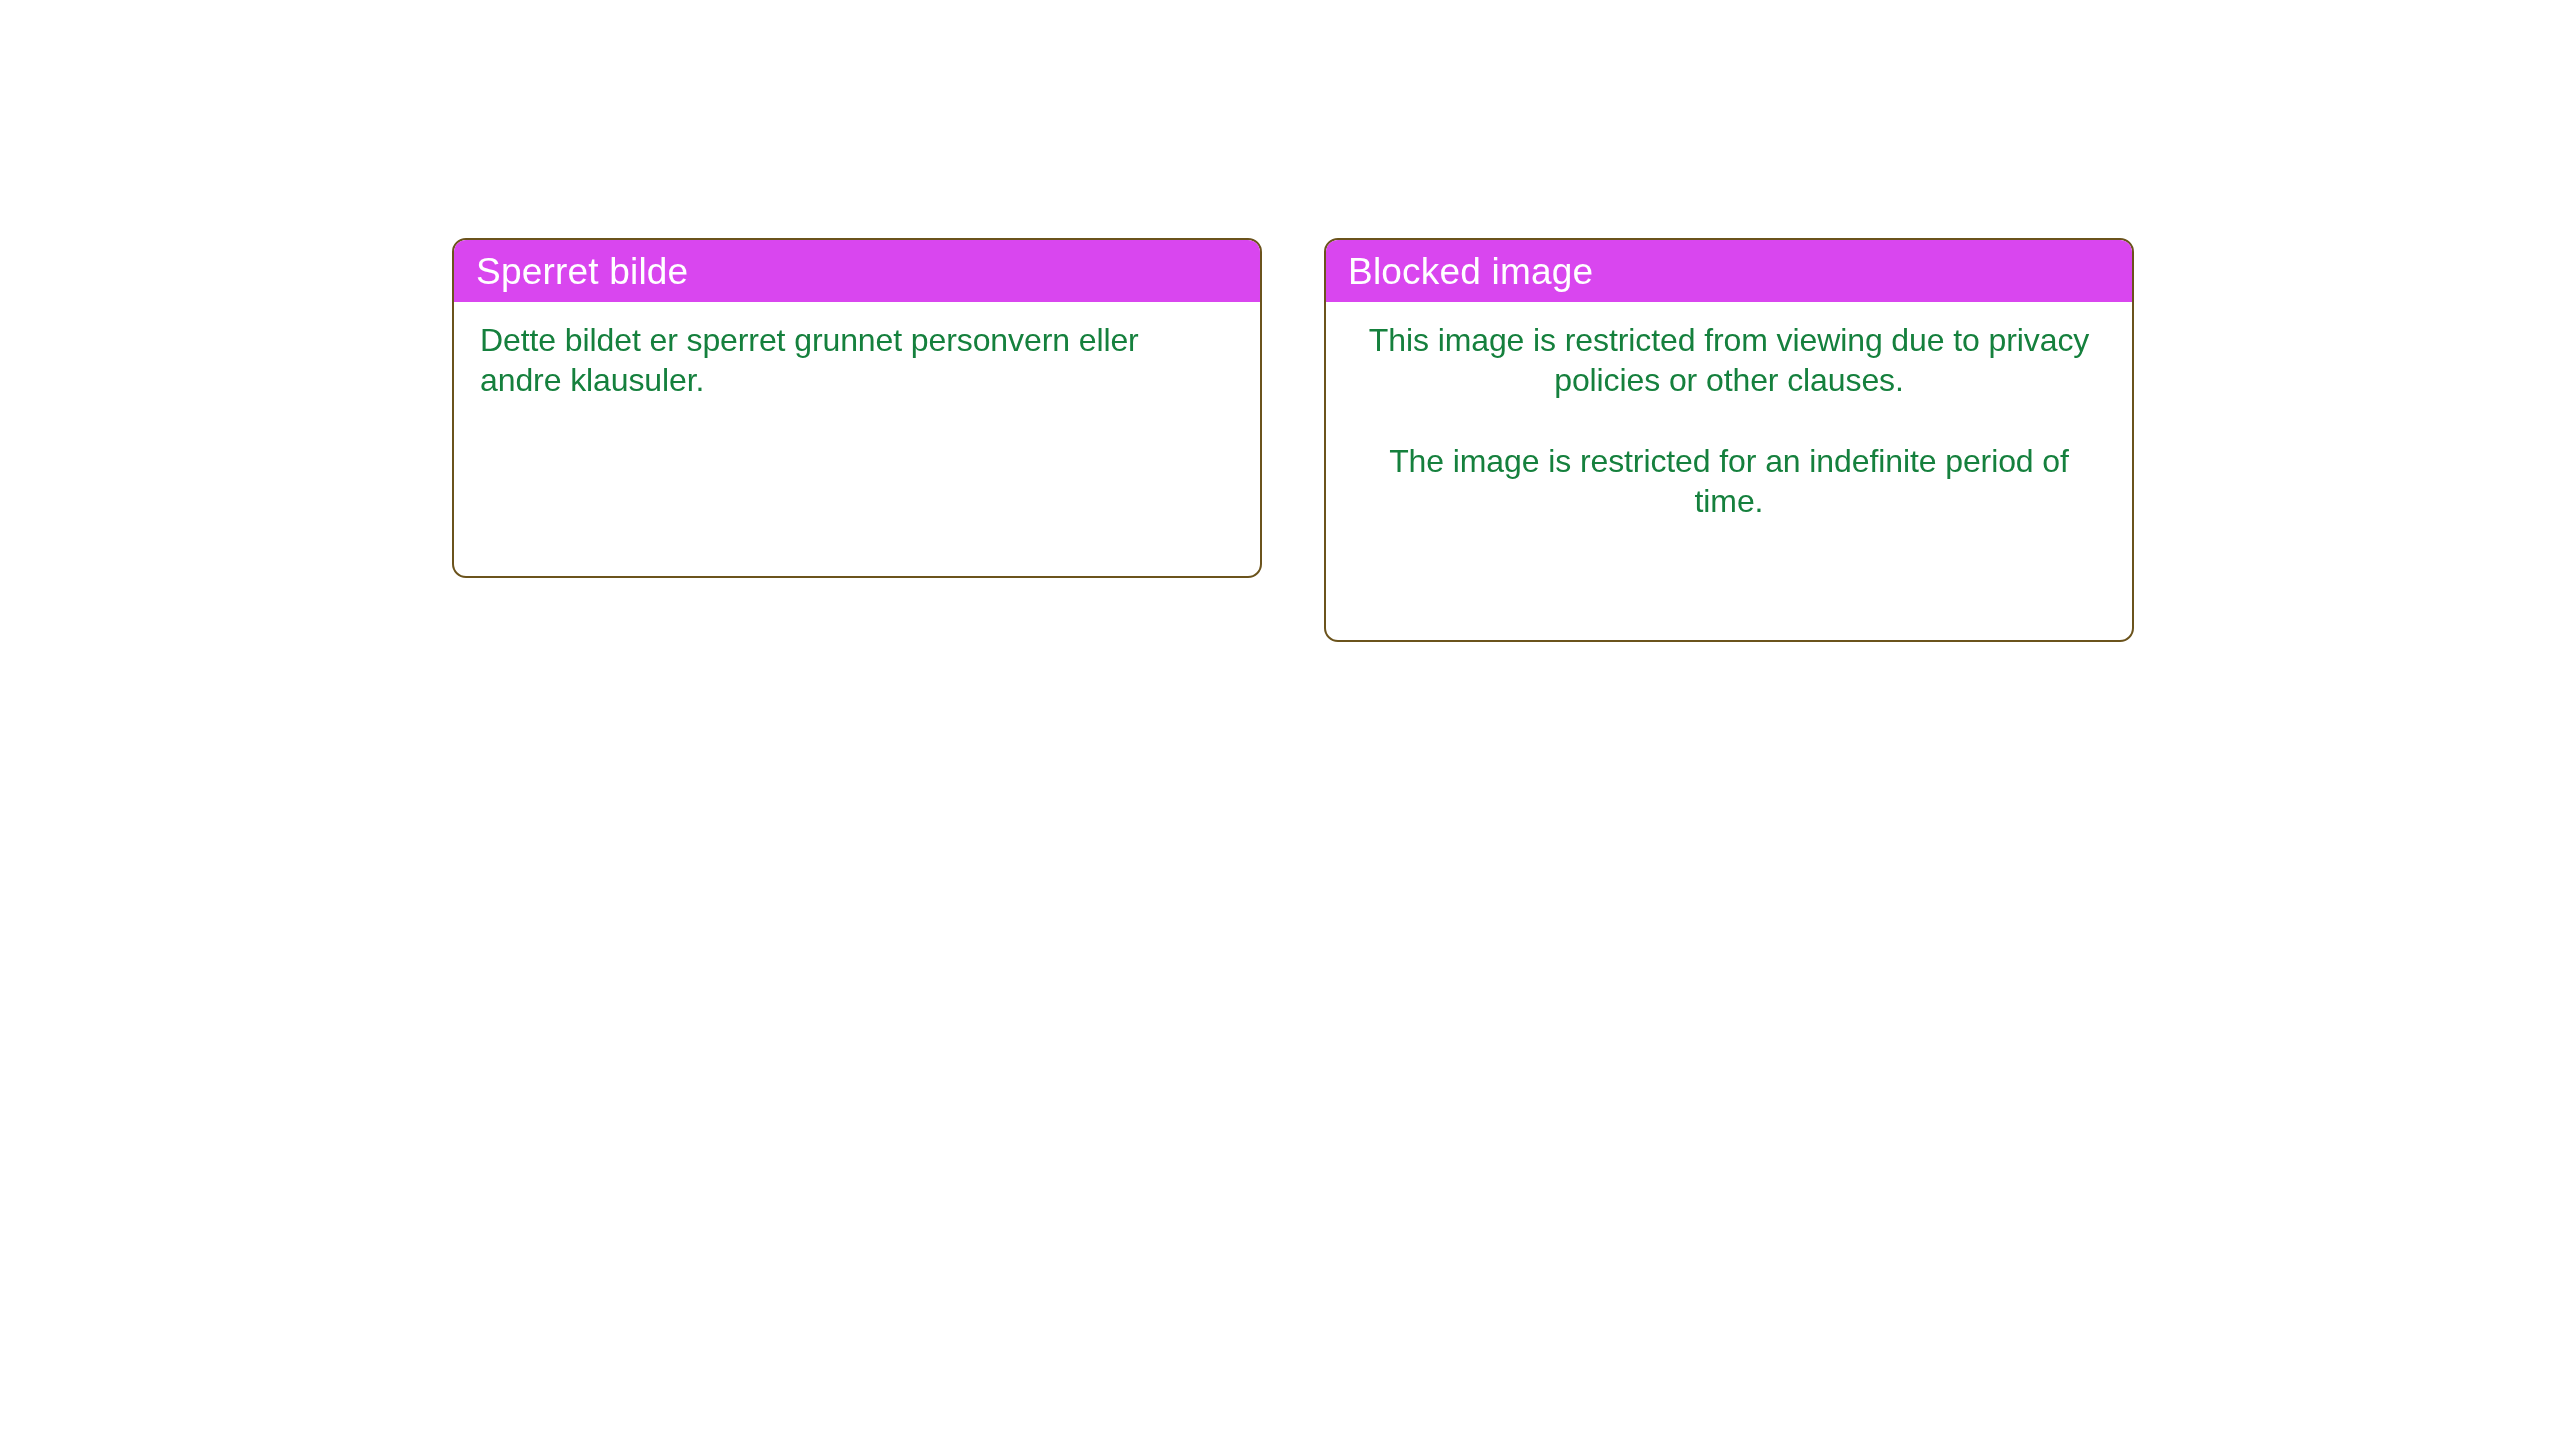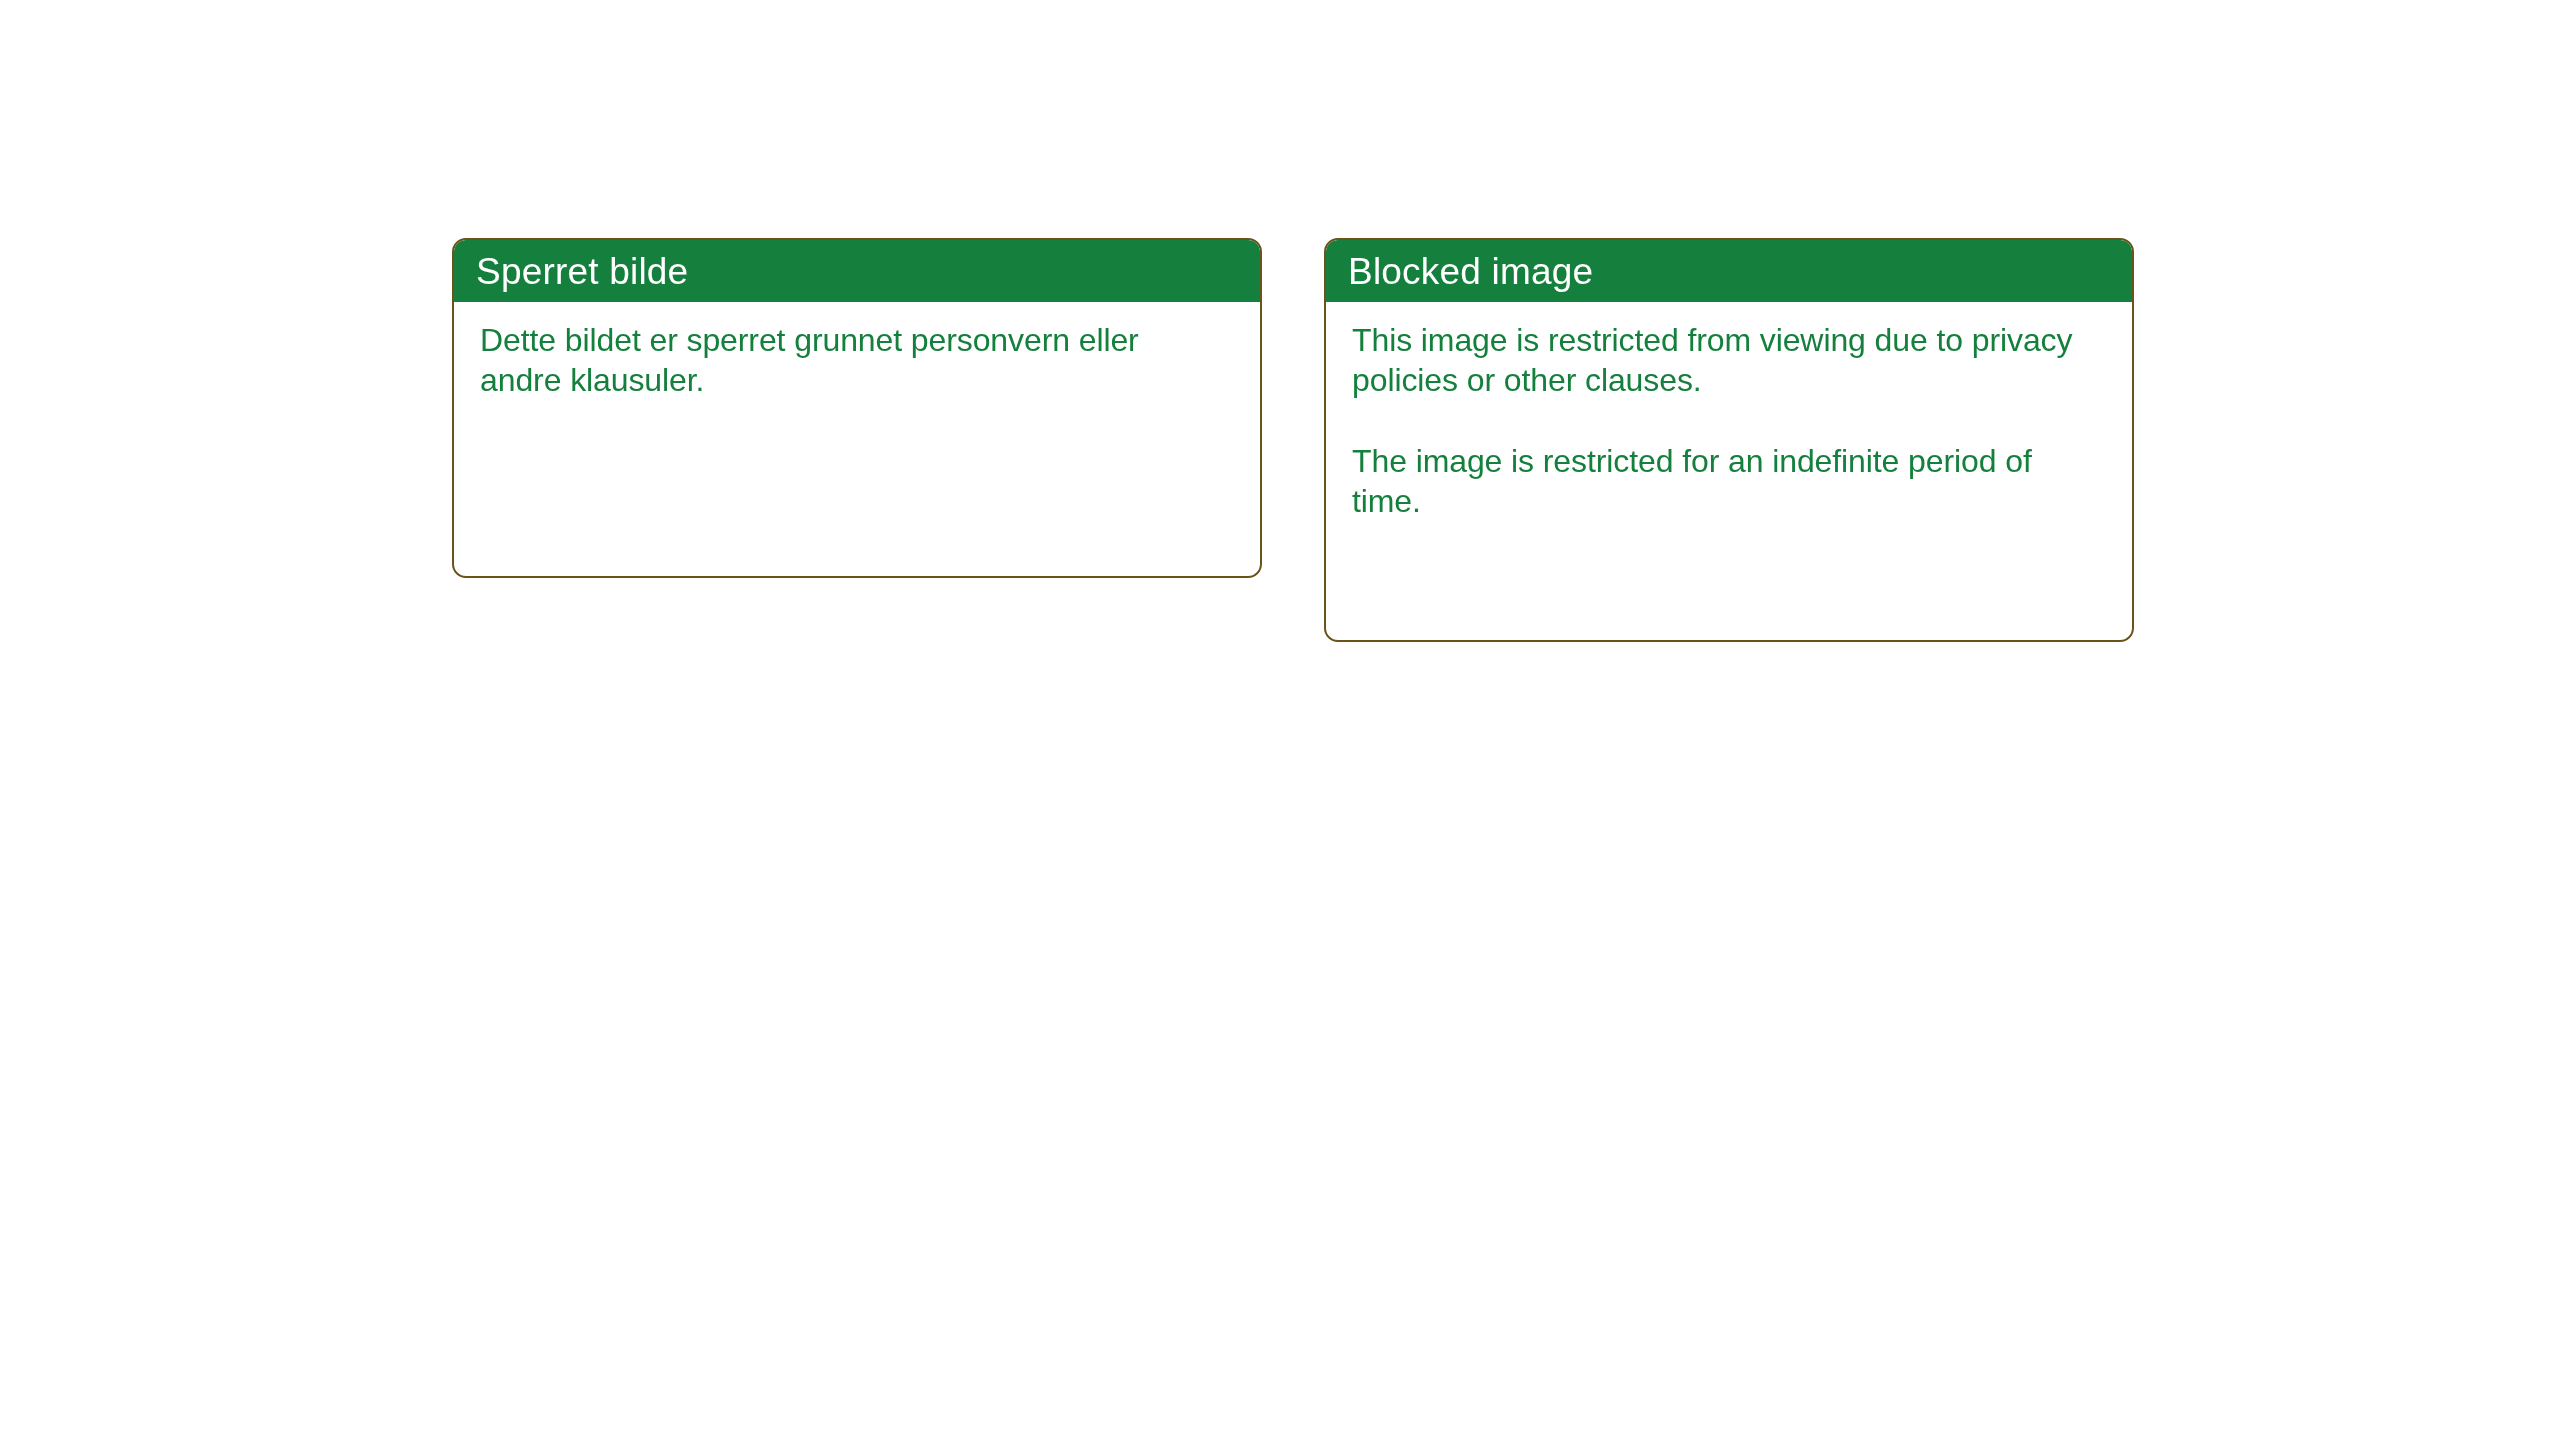--- a/index.html
+++ b/index.html
@@ -40,21 +40,21 @@
 
   #card-en {
     left: 1324px;
     width: 810px;
     height: 404px;
   }
 
   .card-header {
     box-sizing: border-box;
     height: 62px;
-    background: #15803d;
+    background: #d946ef;
     display: flex;
     align-items: center;
     padding: 0 0 0 22px;
     border-radius: 11px 11px 0 0;
   }
 
   .card-title {
     color: #ffffff;
     font-family: "Liberation Sans", sans-serif;
     font-size: 37px;
@@ -80,20 +80,21 @@
     line-height: 1.26;
     letter-spacing: -0.1px;
   }
 
   .card-paragraph + .card-paragraph {
     margin-top: 40px;
   }
 
   #card-en .card-paragraph {
     max-width: 770px;
+    text-align: center;
   }
 
   #card-no .card-paragraph {
     max-width: 730px;
   }
 </style>
 </head>
 <body>
 
 <div id="stage">

